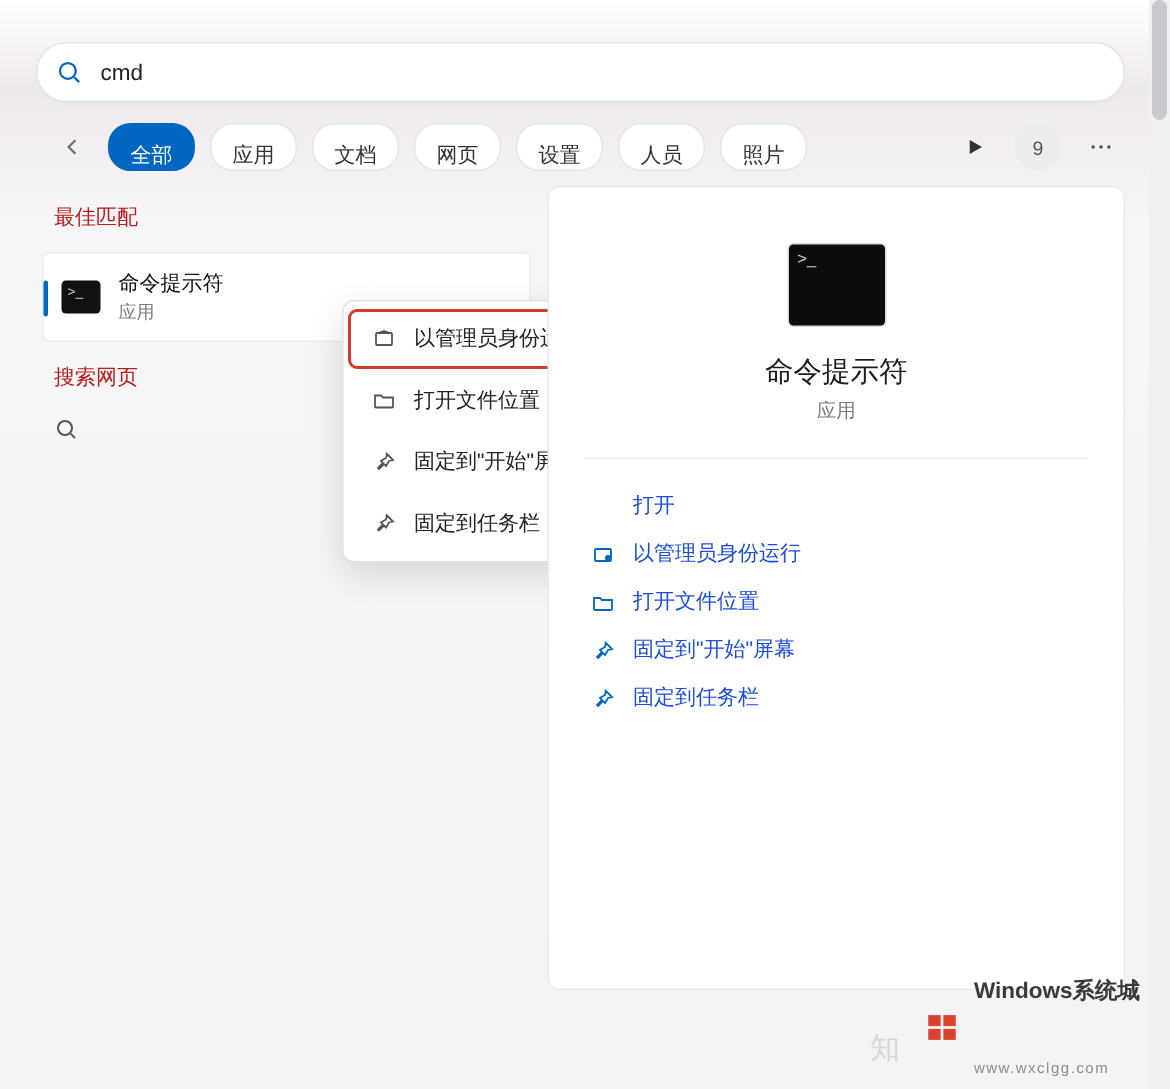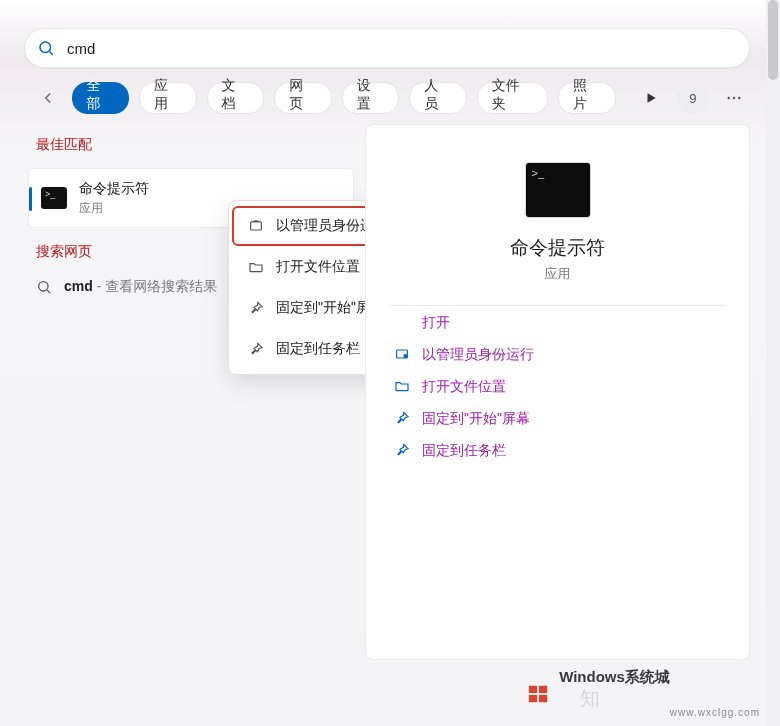--- a/index.html
+++ b/index.html
@@ -108,32 +108,32 @@
   .details .big-icon{
     width:64px;height:54px;margin:14px auto 18px auto;background:#0c0c0c;border-radius:3px;position:relative;
     box-shadow:0 0 0 1px #d9d9dc;
   }
   .details .big-icon::after{content:">_";position:absolute;left:6px;top:4px;color:#ccc;font-size:11px;}
   .details .app-title{text-align:center;font-size:19px;color:#1c1c1c;margin-top:6px;}
   .details .app-sub{text-align:center;font-size:13px;color:var(--text-sub);margin-top:4px;}
   .details hr{border:none;border-top:1px solid #ececef;margin:22px 0 8px 0;}
   .action-list{display:flex;flex-direction:column;}
   .action{
-    height:32px;display:flex;align-items:flex-start;gap:12px;font-size:14px;color:#a21caf;cursor:pointer;
+    height:32px;display:flex;align-items:flex-end;gap:12px;font-size:14px;color:#1d4ed8;cursor:pointer;
     padding:0 4px;border-radius:4px;
   }
   .action .a-icon{width:16px;height:16px;color:var(--blue);display:flex;align-items:center;justify-content:center;}
   .action.plain .a-icon{opacity:0;}
 
   
   .watermark{
     position:absolute;right:20px;bottom:8px;display:flex;align-items:center;gap:10px;color:#3a3a3c;
   }
   .wm-logo{width:22px;height:22px;}
-  .wm-text{display:flex;flex-direction:row;line-height:1.1;}
+  .wm-text{display:flex;flex-direction:column;line-height:1.1;}
   .wm-text .t1{font-size:15px;font-weight:700;}
   .wm-text .t2{font-size:10px;color:#8b8b90;letter-spacing:1px;margin-top:38px;}
   .wm-faint{position:absolute;right:180px;bottom:14px;color:#d9d6da;font-size:20px;font-weight:500;}
 
   svg{display:block;}
 </style>
 </head>
 <body>
 
 <div class="scrollbar">
@@ -166,23 +166,20 @@
       <span>文档</span>
     </div>
   <div class="tab">
       <span>网页</span>
     </div>
   <div class="tab">
       <span>设置</span>
     </div>
   <div class="tab">
       <span>人员</span>
-    </div>
-  <div class="tab">
-      <span>文件夹</span>
     </div>
   <div class="tab">
       <span>照片</span>
     </div>
   <div class="tabs-spacer"></div>
   <div class="play-btn">
     <svg viewBox="0 0 24 24" width="14" height="14" fill="currentColor">
         <polygon points="6 4 20 12 6 20"></polygon>
       </svg>
   </div>
@@ -209,23 +206,20 @@
     <div class="sub">应用</div>
   </div>
 </div>
 
 <div class="web-item">
   <span class="search-mini">
     <svg viewBox="0 0 24 24" width="16" height="16" fill="none" stroke="currentColor" stroke-width="2">
       <circle cx="11" cy="11" r="7"></circle>
         <line x1="21" y1="21" x2="16.65" y2="16.65"></line>
     </svg>
-  </span>
-  <span>
-    <span class="q">cmd</span><span class="tail"> - 查看网络搜索结果</span>
   </span>
 </div>
 
 <div class="ctx-menu">
   <div class="ctx-item highlight">
     <span class="ci-icon">
       <svg viewBox="0 0 24 24" width="16" height="16" fill="none" stroke="currentColor" stroke-width="1.8">
         <rect x="4" y="6" width="16" height="12" rx="1"></rect>
           <path d="M12 3l8 3v0H4v0l8-3z" fill="currentColor" stroke="none"></path>
       </svg>

